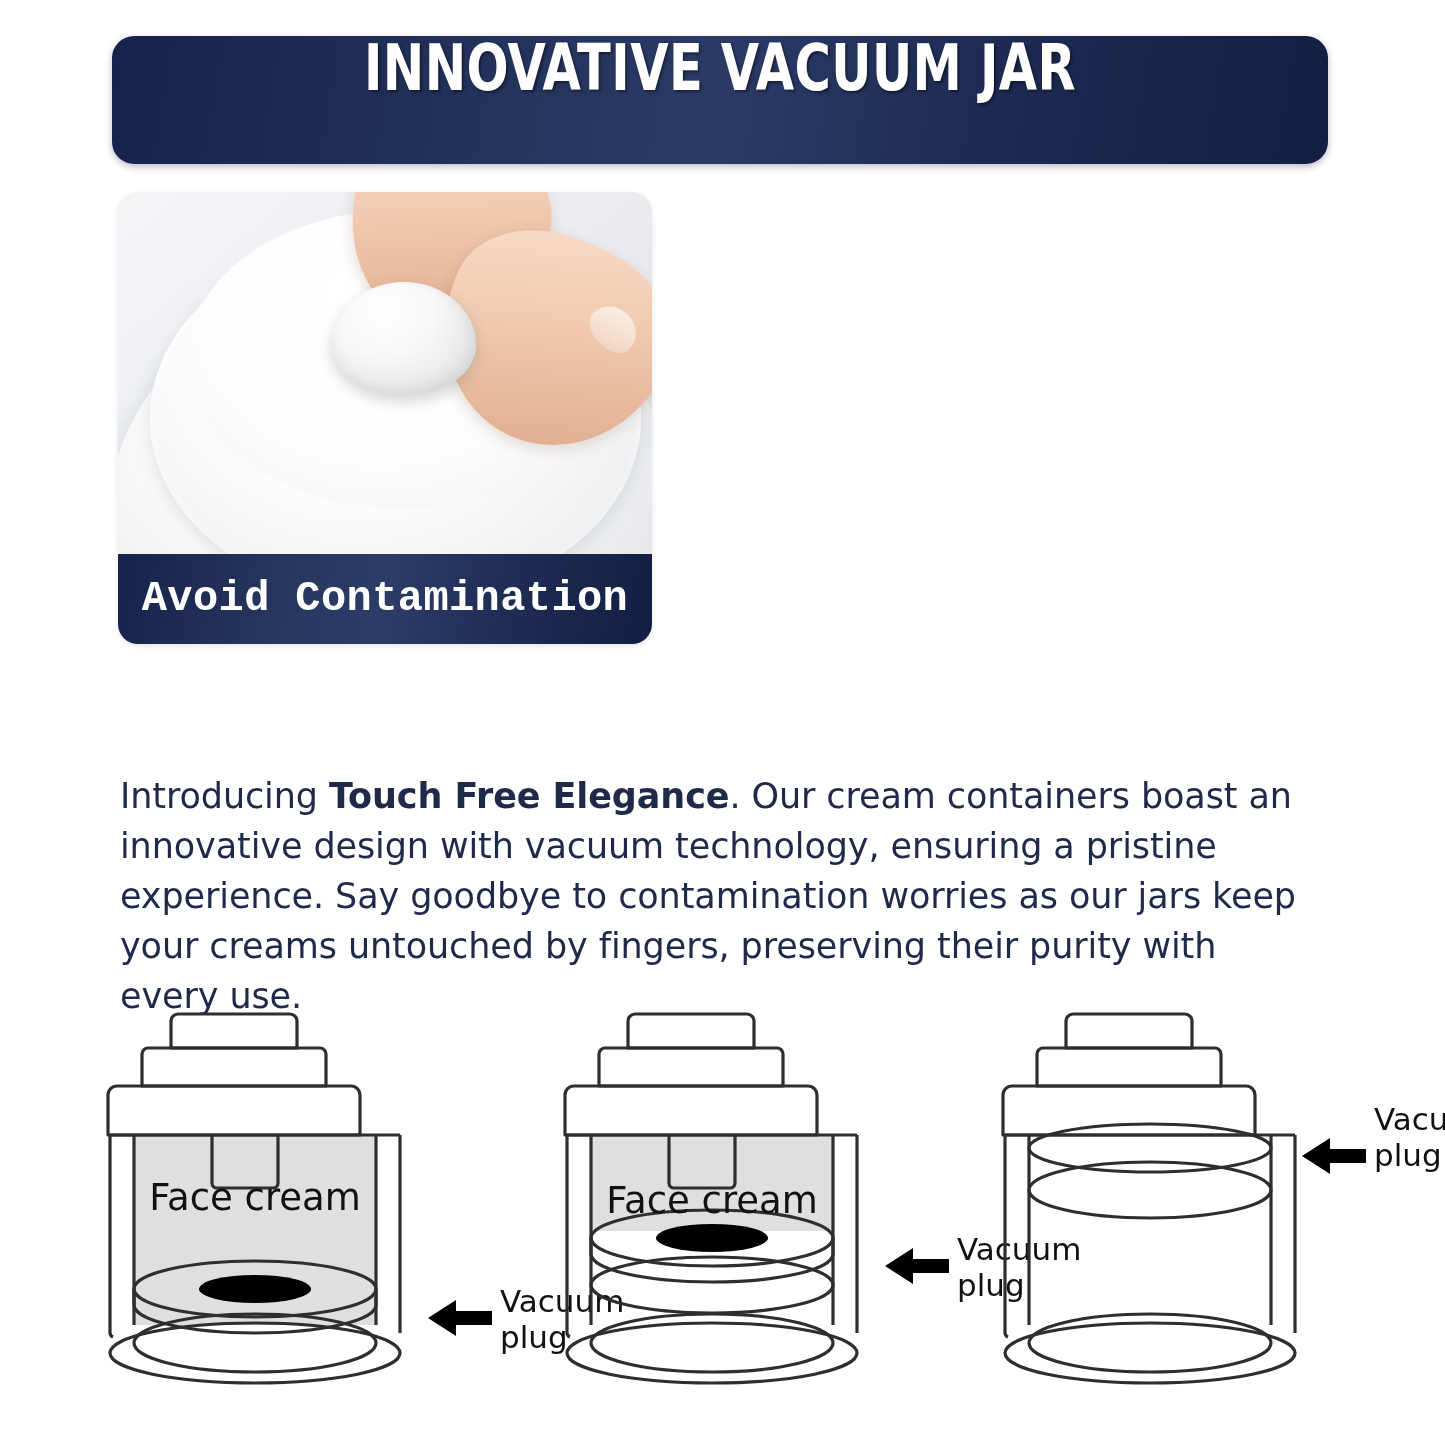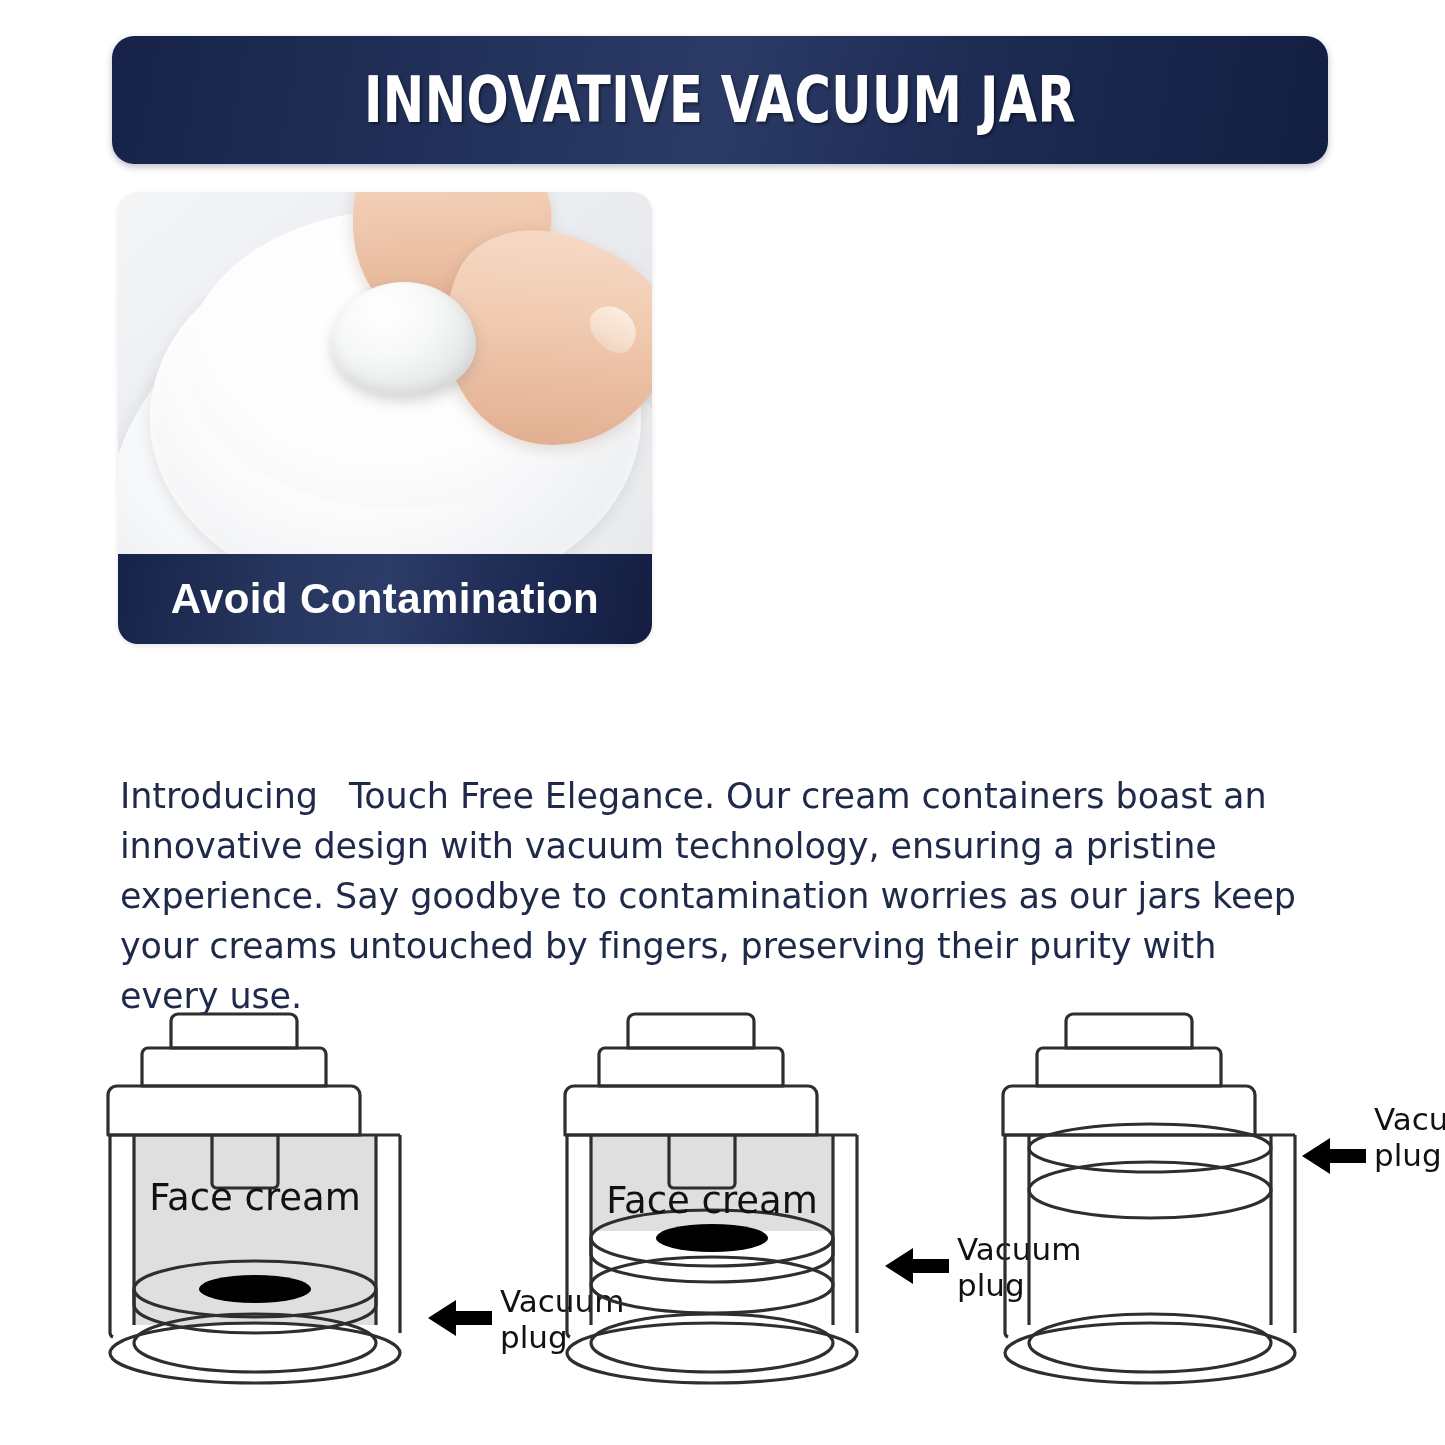--- a/index.html
+++ b/index.html
@@ -25,21 +25,20 @@
   .header-banner {
     position: absolute;
     left: 112px;
     top: 36px;
     width: 1216px;
     height: 128px;
     border-radius: 22px;
     background: linear-gradient(100deg, #16224a 0%, #24335c 32%, #2b3b66 50%, #1d2a52 72%, #131f42 100%);
     box-shadow: 0 3px 7px rgba(20,30,60,0.28);
     display: flex;
-    align-items: center;
     justify-content: center;
     overflow: hidden;
   }
   .header-title {
     color: #ffffff;
     font-family: "Liberation Sans Narrow", "DejaVu Sans Condensed", "Liberation Sans", sans-serif;
     font-weight: 700;
     font-size: 64px;
     letter-spacing: 0.5px;
     transform: scaleX(0.86);
@@ -206,43 +205,42 @@
     right: 0;
     bottom: 0;
     height: 90px;
     background: linear-gradient(100deg, #16224a 0%, #27365e 30%, #2c3c68 50%, #1e2b53 74%, #131e41 100%);
     display: flex;
     align-items: center;
     justify-content: center;
   }
   .caption-text {
     color: #ffffff;
-    font-family: Liberation Sans, sans-serif;
+    font-family: Liberation Mono, monospace;
     font-weight: 600;
     font-size: 42px;
     letter-spacing: 0.4px;
     white-space: nowrap;
     line-height: 1;
   }
 
   
   .body-copy {
     position: absolute;
     left: 120px;
     top: 736px;
     width: 1200px;
     color: #1f2a4a;
     font-family: "DejaVu Sans", "Liberation Sans", sans-serif;
     font-size: 35px;
     line-height: 50px;
     letter-spacing: -0.1px;
   }
   .body-copy b {
-    font-weight: 400;
-    margin-left: 20px;
+    font-weight: 700;
   }
 
   
   .diagrams {
     position: absolute;
     left: 0;
     top: 960px;
     width: 1445px;
     height: 485px;
   }

